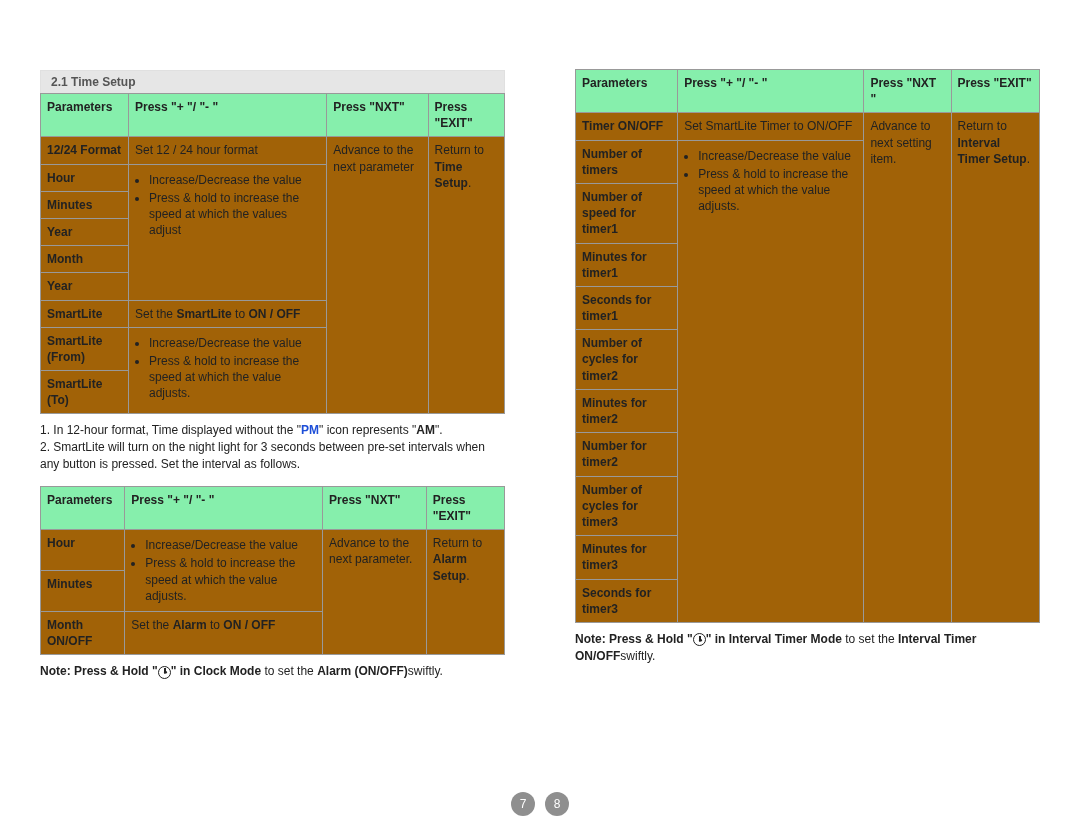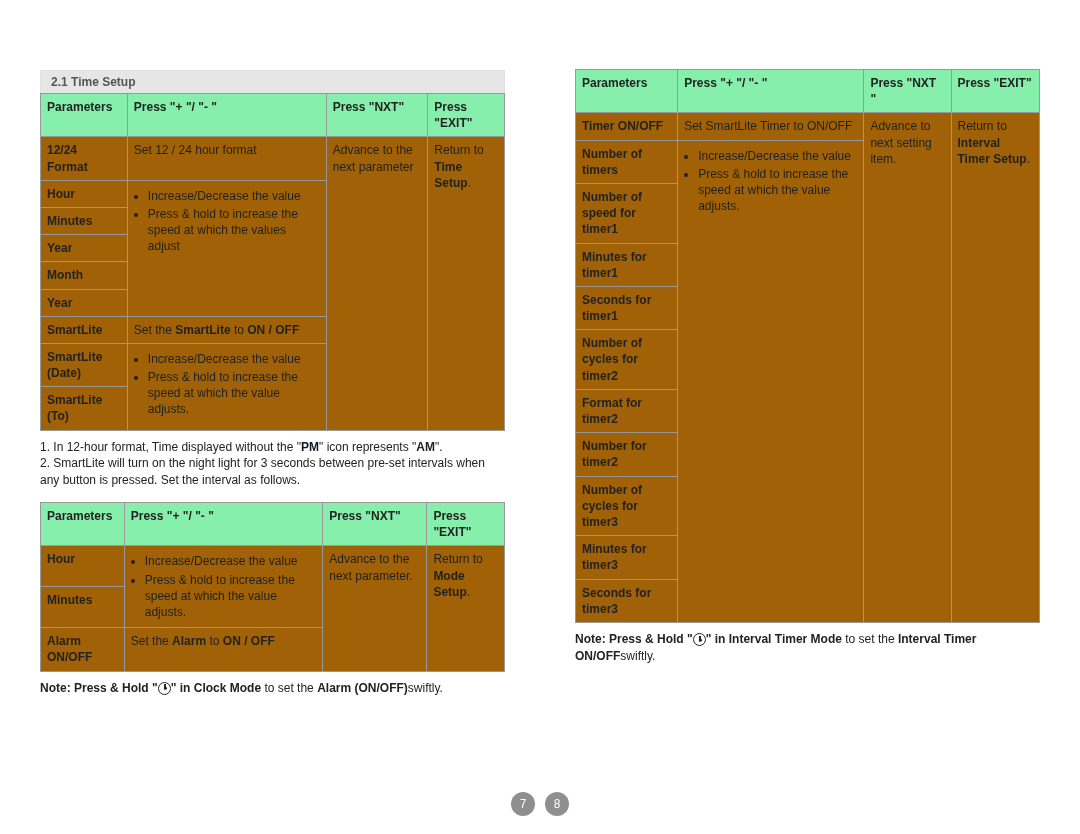--- a/index.html
+++ b/index.html
@@ -9,21 +9,21 @@
   .sec-title{background:#e6e6e6;padding:4px 10px;font-weight:bold;color:#555;border:1px solid #e0e0e0;}
   table.data{width:100%;border-collapse:collapse;margin-top:-1px;}
   table.data th, table.data td{border:1px solid #999;padding:5px 6px;text-align:left;vertical-align:top;font-size:12px;line-height:1.35;}
   table.data th{background:#86efac;font-weight:bold;color:#222;}
   table.data td{background:#a16207;}
   .bold{font-weight:bold;}
   ul.bul{margin:0;padding-left:14px;}
   ul.bul li{margin:2px 0;}
   .note{margin-top:8px;font-size:12px;line-height:1.4;max-width:480px;}
   .note b{font-weight:bold;}
-  .hilite-pm{color:#0f172a;}
+  .hilite-pm{color:#1d4ed8;}
   .pagenums{position:absolute;bottom:18px;left:0;right:0;display:flex;justify-content:center;gap:10px;}
   .pn{width:24px;height:24px;border-radius:50%;background:#8f8f8f;color:#fff;display:flex;align-items:center;justify-content:center;font-size:12px;}
   .clock-icon{display:inline-block;width:11px;height:11px;border:1.5px solid #222;border-radius:50%;position:relative;vertical-align:middle;}
   .clock-icon::before{content:"";position:absolute;left:50%;top:50%;width:3px;height:1.5px;background:#222;transform-origin:left center;transform:rotate(-20deg);}
   .clock-icon::after{content:"";position:absolute;left:50%;top:50%;width:1.5px;height:4px;background:#222;transform-origin:top center;transform:translateY(-4px);}
 </style>
 </head>
 <body>
 
 <div class="page">
@@ -71,21 +71,21 @@
           <tr>
               <td class="bold">Year</td>
             </tr>
           <tr>
             <td class="bold">SmartLite</td>
             <td>
               <span>Set the </span><span class="bold">SmartLite</span><span> to </span><span class="bold">ON / OFF</span>
             </td>
           </tr>
           <tr>
-            <td class="bold">SmartLite (Date)</td>
+            <td class="bold">SmartLite (From)</td>
             <td rowspan="2">
               <ul class="bul">
                 <li>Increase/Decrease the value</li>
                 <li>Press &amp; hold to increase the speed at which the value adjusts.</li>
               </ul>
             </td>
           </tr>
           <tr>
               <td class="bold">SmartLite (To)</td>
             </tr>
@@ -112,28 +112,28 @@
           <tr>
             <td class="bold">Hour</td>
             <td rowspan="2">
               <ul class="bul">
                 <li>Increase/Decrease the value</li>
                 <li>Press &amp; hold to increase the speed at which the value adjusts.</li>
               </ul>
             </td>
             <td rowspan="3">Advance to the next parameter.</td>
             <td rowspan="3">
-              <span>Return to </span><span class="bold">Mode Setup</span><span>.</span>
+              <span>Return to </span><span class="bold">Alarm Setup</span><span>.</span>
             </td>
           </tr>
           <tr>
               <td class="bold">Minutes</td>
             </tr>
           <tr>
-            <td class="bold">Alarm ON/OFF</td>
+            <td class="bold">Month ON/OFF</td>
             <td>
               <span>Set the </span><span class="bold">Alarm</span><span> to </span><span class="bold">ON / OFF</span>
             </td>
           </tr>
         </tbody>
       </table>
       <div class="note">
         <b>Note: Press &amp; Hold "</b><span class="clock-icon"></span><b>" in </b><b>Clock Mode</b><span> to set the </span><b>Alarm (ON/OFF)</b><span>swiftly.</span>
       </div>
     </div>
@@ -172,21 +172,21 @@
           <tr>
               <td class="bold">Minutes for timer1</td>
             </tr>
           <tr>
               <td class="bold">Seconds for timer1</td>
             </tr>
           <tr>
               <td class="bold">Number of cycles for timer2</td>
             </tr>
           <tr>
-              <td class="bold">Format for timer2</td>
+              <td class="bold">Minutes for timer2</td>
             </tr>
           <tr>
               <td class="bold">Number for timer2</td>
             </tr>
           <tr>
               <td class="bold">Number of cycles for timer3</td>
             </tr>
           <tr>
               <td class="bold">Minutes for timer3</td>
             </tr>

